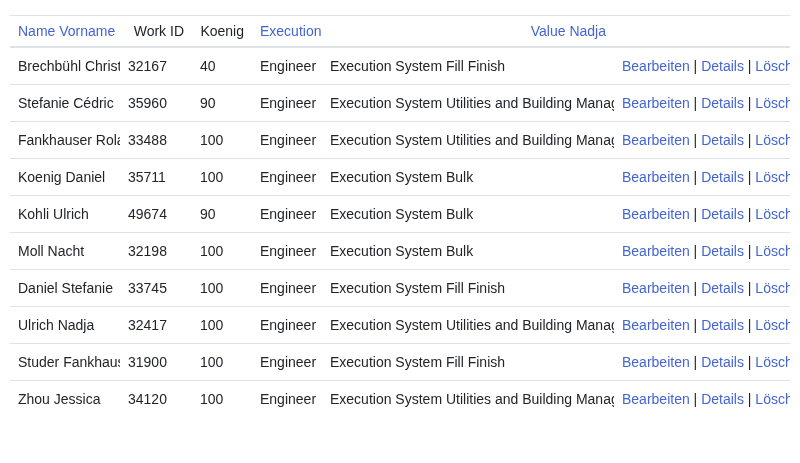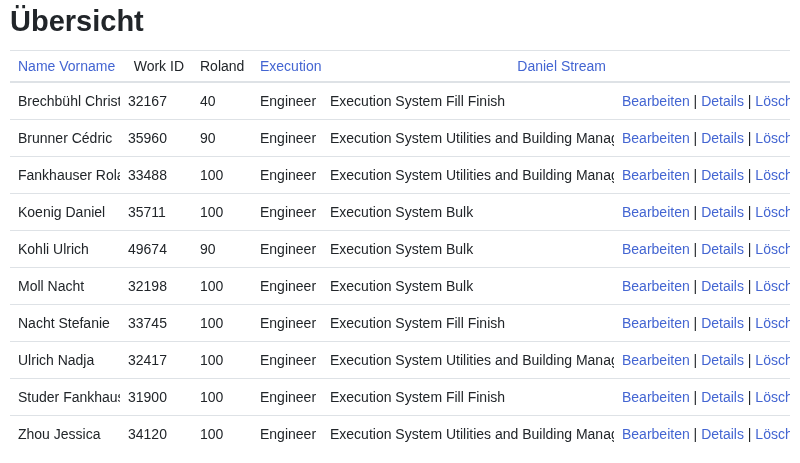--- a/index.html
+++ b/index.html
@@ -65,45 +65,44 @@
   table.emp-table th:nth-child(4), table.emp-table td:nth-child(4) { width: 70px; }
   table.emp-table th:nth-child(5), table.emp-table td:nth-child(5) { width: 292px; }
   table.emp-table th:nth-child(6), table.emp-table td:nth-child(6) { width: auto; }
   td.cell-actions { color: var(--text); }
   td.cell-actions .sep { color: var(--text); }
 </style>
 </head>
 <body>
 
 <div>
-  <h1 class="page-title">Übersicht</h1>
 
 
   <table class="emp-table">
     <thead>
       <tr>
           <th><a href="#">Name Vorname</a></th>
           <th>Work ID</th>
-          <th>Roland</th>
+          <th>Koenig</th>
           <th><a href="#">Execution</a></th>
-          <th><a href="#">Daniel Stream</a></th>
+          <th><a href="#">Value Nadja</a></th>
           <th></th>
         </tr>
     </thead>
     <tbody>
         <tr>
           <td>Brechbühl Christian</td>
           <td>32167</td>
           <td>40</td>
           <td>Engineer</td>
           <td>Execution System Fill Finish</td>
           <td class="cell-actions"><a href="#">Bearbeiten</a><span class="sep"> | </span><a href="#">Details</a><span class="sep"> | </span><a href="#">Löschen</a></td>
         </tr>
         <tr>
-          <td>Brunner Cédric</td>
+          <td>Stefanie Cédric</td>
           <td>35960</td>
           <td>90</td>
           <td>Engineer</td>
           <td>Execution System Utilities and Building Management</td>
           <td class="cell-actions"><a href="#">Bearbeiten</a><span class="sep"> | </span><a href="#">Details</a><span class="sep"> | </span><a href="#">Löschen</a></td>
         </tr>
         <tr>
           <td>Fankhauser Roland</td>
           <td>33488</td>
           <td>100</td>
@@ -129,21 +128,21 @@
         </tr>
         <tr>
           <td>Moll Nacht</td>
           <td>32198</td>
           <td>100</td>
           <td>Engineer</td>
           <td>Execution System Bulk</td>
           <td class="cell-actions"><a href="#">Bearbeiten</a><span class="sep"> | </span><a href="#">Details</a><span class="sep"> | </span><a href="#">Löschen</a></td>
         </tr>
         <tr>
-          <td>Nacht Stefanie</td>
+          <td>Daniel Stefanie</td>
           <td>33745</td>
           <td>100</td>
           <td>Engineer</td>
           <td>Execution System Fill Finish</td>
           <td class="cell-actions"><a href="#">Bearbeiten</a><span class="sep"> | </span><a href="#">Details</a><span class="sep"> | </span><a href="#">Löschen</a></td>
         </tr>
         <tr>
           <td>Ulrich Nadja</td>
           <td>32417</td>
           <td>100</td>

